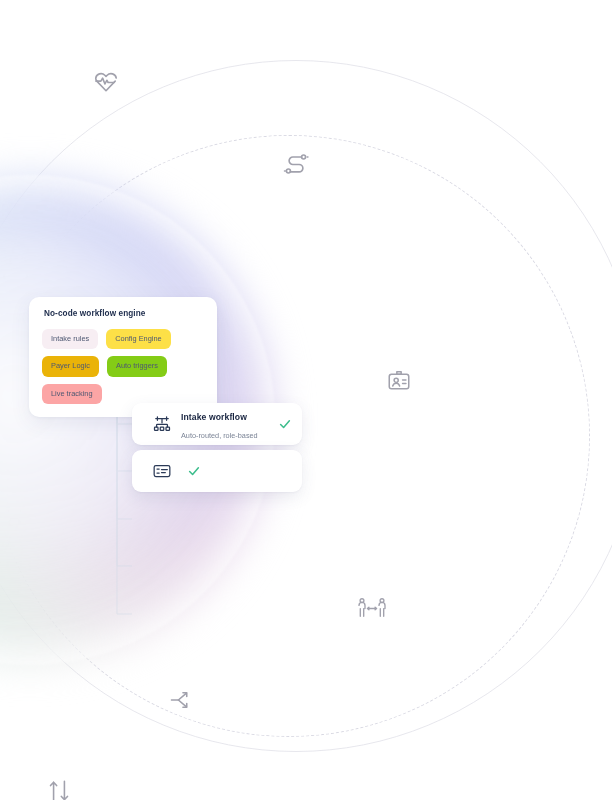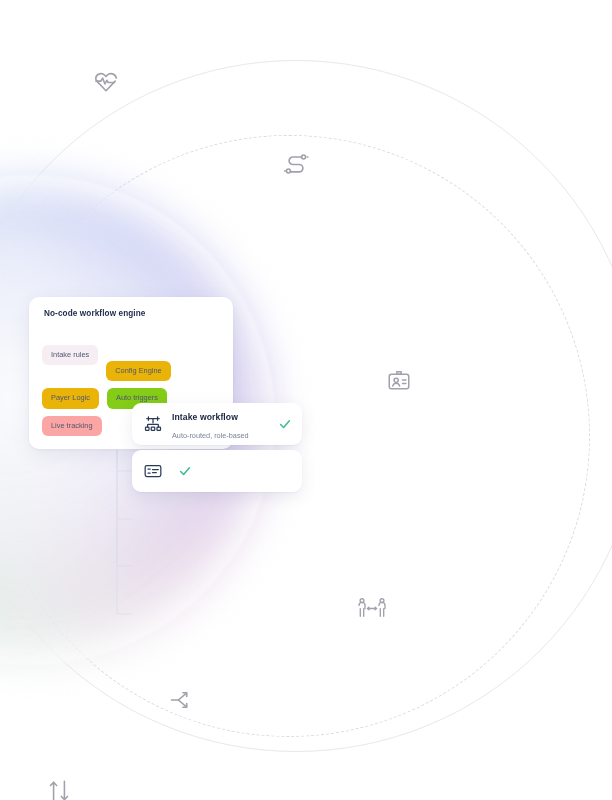--- a/index.html
+++ b/index.html
@@ -99,69 +99,68 @@
     opacity: .95;
     pointer-events: none;
   }
   .amb-icon svg { display: block; }
 
   
   .engine-card {
     position: absolute;
     left: 29px;
     top: 297px;
-    width: 204px;
+    width: 188px;
     padding: 12px 13px 13px 13px;
     box-sizing: border-box;
     background: #ffffff;
     border-radius: 10px;
     box-shadow: 0 6px 20px rgba(70,80,120,.09), 0 1px 3px rgba(70,80,120,.06);
   }
   .engine-title {
     font-size: 8.2px;
     font-weight: bold;
     letter-spacing: .1px;
     color: #1c2b4b;
     margin: 0 0 11px 2px;
   }
   .chip-row {
     display: flex;
     flex-wrap: wrap;
     gap: 7px 8px;
-    align-items: center;
   }
   .chip {
     font-size: 7.4px;
     line-height: 1;
     color: #4e5872;
     padding: 6px 9px 7px 9px;
     border-radius: 6px;
     white-space: nowrap;
     background: #eef0f7;
   }
   .chip.c-pink   { background: #f7eef3; }
-  .chip.c-mint   { background: #eab308; margin-top: 32px; }
+  .chip.c-mint   { background: #fde047; }
   .chip.c-lilac  { background: #eab308; }
   .chip.c-blue   { background: #84cc16; }
   .chip.c-sky    { background: #fca5a5; }
 
   
   .cards {
     position: absolute;
     left: 132px;
     top: 403px;
     width: 170px;
   }
   .fcard {
     position: relative;
     display: flex;
     align-items: center;
     height: 42px;
     margin-bottom: 5px;
-    padding: 0 10px 0 11px;
+    padding: 0 10px 0 20px;
     box-sizing: border-box;
     background: #ffffff;
     border-radius: 9px;
     box-shadow: 0 5px 16px rgba(70,80,120,.10), 0 1px 2px rgba(70,80,120,.05);
   }
   .fcard-icon {
     flex: 0 0 auto;
     width: 20px;
     height: 20px;
     color: #2b3a57;

